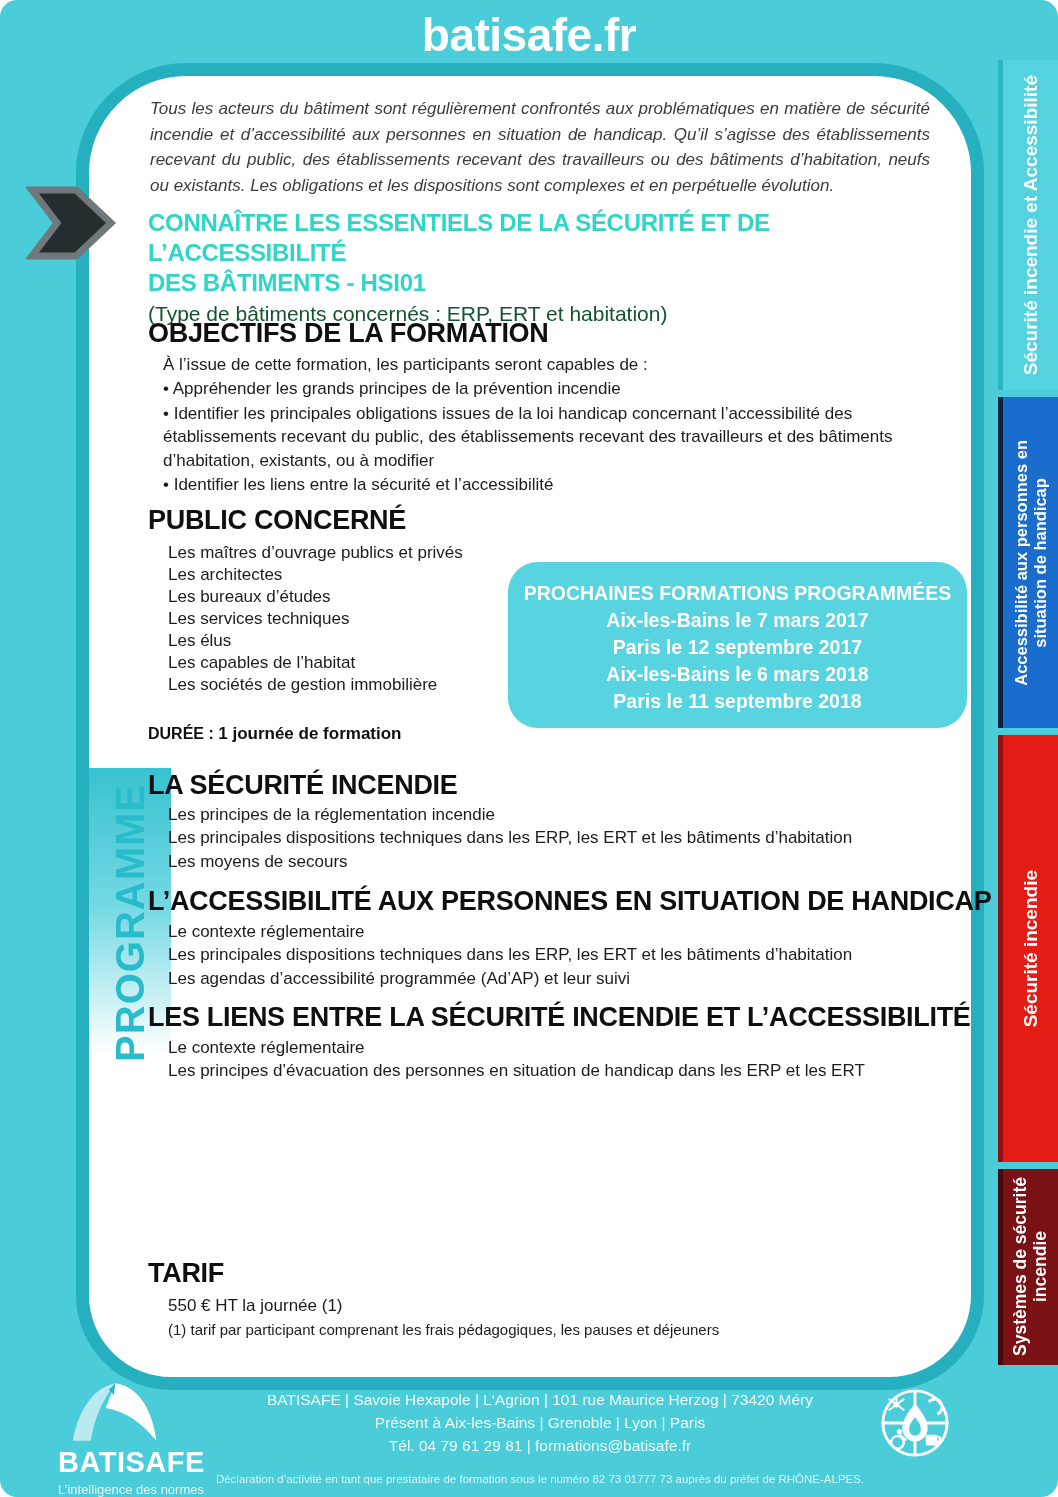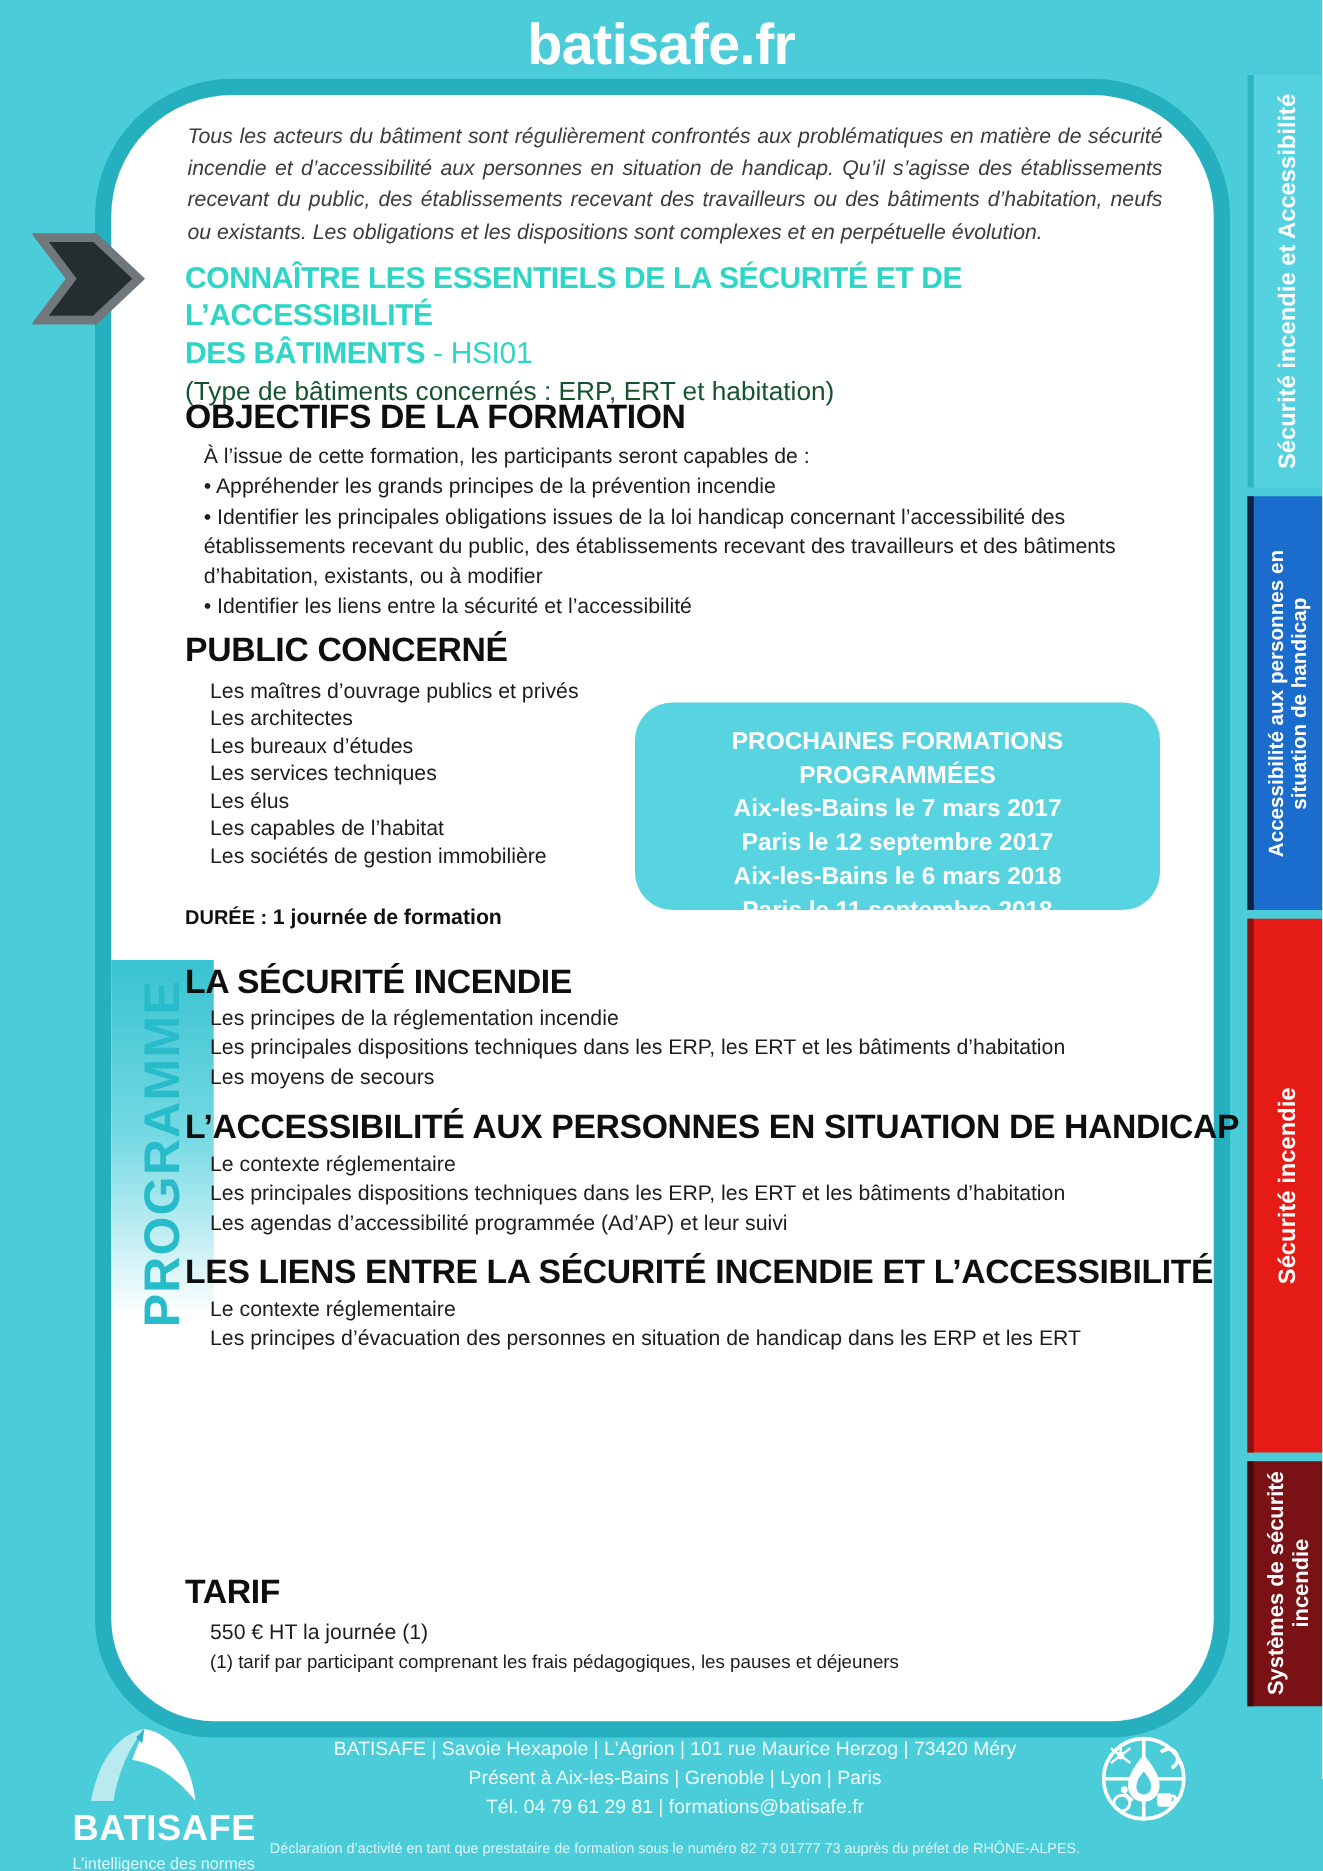--- a/index.html
+++ b/index.html
@@ -1,55 +1,55 @@
 <!DOCTYPE html>
 <html><head>
 <meta charset="utf-8">
 <style>
   * { margin:0; padding:0; box-sizing:border-box; }
   html,body { width:1058px; }
   body { font-family:"Liberation Sans", sans-serif; }
-  .page { position:relative; width:1058px; height:1497px; background:#4accd9; overflow:hidden; }
+  .page { position:relative; width:1058px; height:1497px; background:#4accd9; overflow:hidden;border-radius:17px; }
 
   
   .site-title { position:absolute; top:8px; left:0; width:1058px; text-align:center;
     font-size:46px; font-weight:bold; color:#ffffff; letter-spacing:-0.5px; }
 
   
   .card { position:absolute; left:76px; top:63px; width:908px; height:1327px;
     background:#ffffff; border:13px solid #26afbf;
     border-radius:110px 110px 95px 95px; }
 
   
   .arrow { position:absolute; left:26px; top:184px; width:92px; height:78px; }
 
   
   .intro { position:absolute; left:150px; top:96px; width:780px; font-size:17px;
     font-style:italic; color:#3c3c3c; line-height:1.5; text-align:justify; }
 
   
   .course-title { position:absolute; left:148px; top:208px; width:800px; }
   .course-title .t1, .course-title .t2 { font-size:24px; font-weight:bold; color:#2fd5c6; letter-spacing:-0.3px; line-height:1.25; }
-  .course-title .code { font-weight:normal; }
+  .course-title .code { font-weight:bold; }
   .course-title .subtitle { font-size:21px; color:#14532d; margin-top:4px; }
 
   .h-black { font-size:27px; font-weight:bold; color:#0f0f0f; letter-spacing:-0.3px; }
   .body-txt { font-size:17px; color:#1c1c1c; line-height:1.38; }
   .bullet::before { content:"•  "; }
 
   .objectifs-h { position:absolute; left:148px; top:318px; }
   .objectifs-b { position:absolute; left:163px; top:352px; width:776px; }
   .objectifs-b p { margin:1px 0; }
 
   .public-h { position:absolute; left:148px; top:505px; }
   .public-l { position:absolute; left:168px; top:542px; width:420px; }
   .public-l div { line-height:1.29; }
 
   
-  .sessions { position:absolute; left:508px; top:562px; width:420px; height:166px;
+  .sessions { position:absolute; left:508px; top:562px; width:459px; height:166px;
     background:#58d3e0; border-radius:30px; color:#ffffff; text-align:center; padding-top:18px; }
   .sessions .s-h { font-size:19.5px; font-weight:bold; line-height:27px; }
   .sessions .s-d { font-size:19.5px; font-weight:bold; line-height:27px; }
 
   .duree { position:absolute; left:148px; top:724px; }
   .duree .d-l { font-size:16px; font-weight:bold; color:#0f0f0f; }
   .duree .d-v { font-size:17px; font-weight:bold; color:#0f0f0f; }
 
   
   .prog-block { position:absolute; left:89px; top:768px; width:82px; height:310px;

